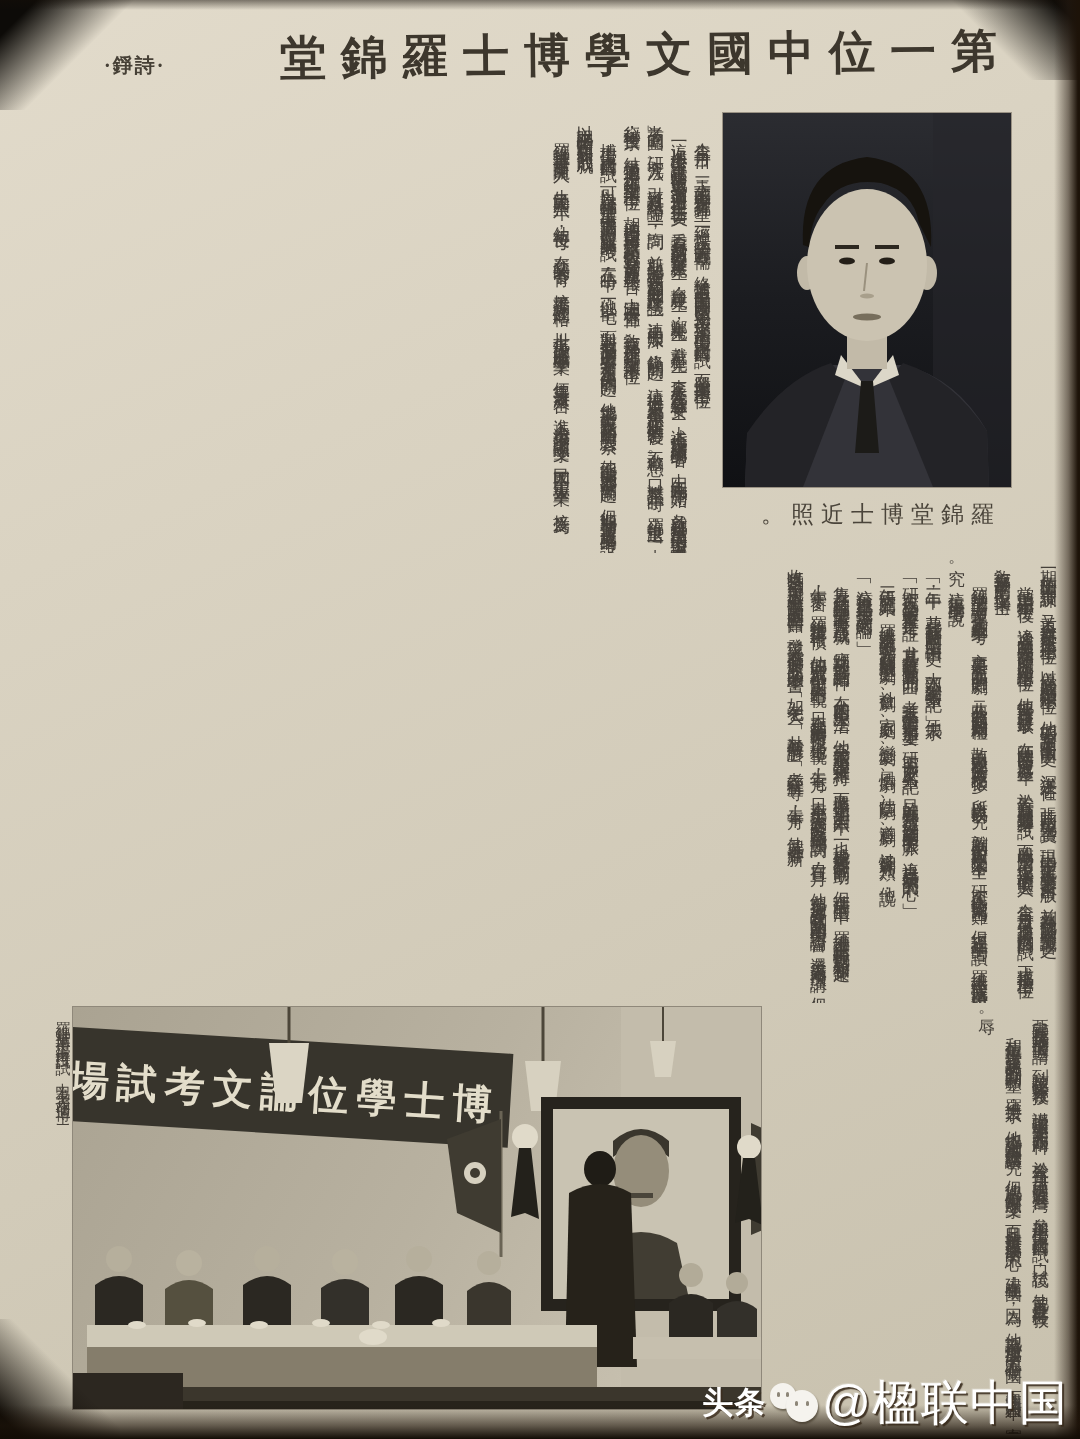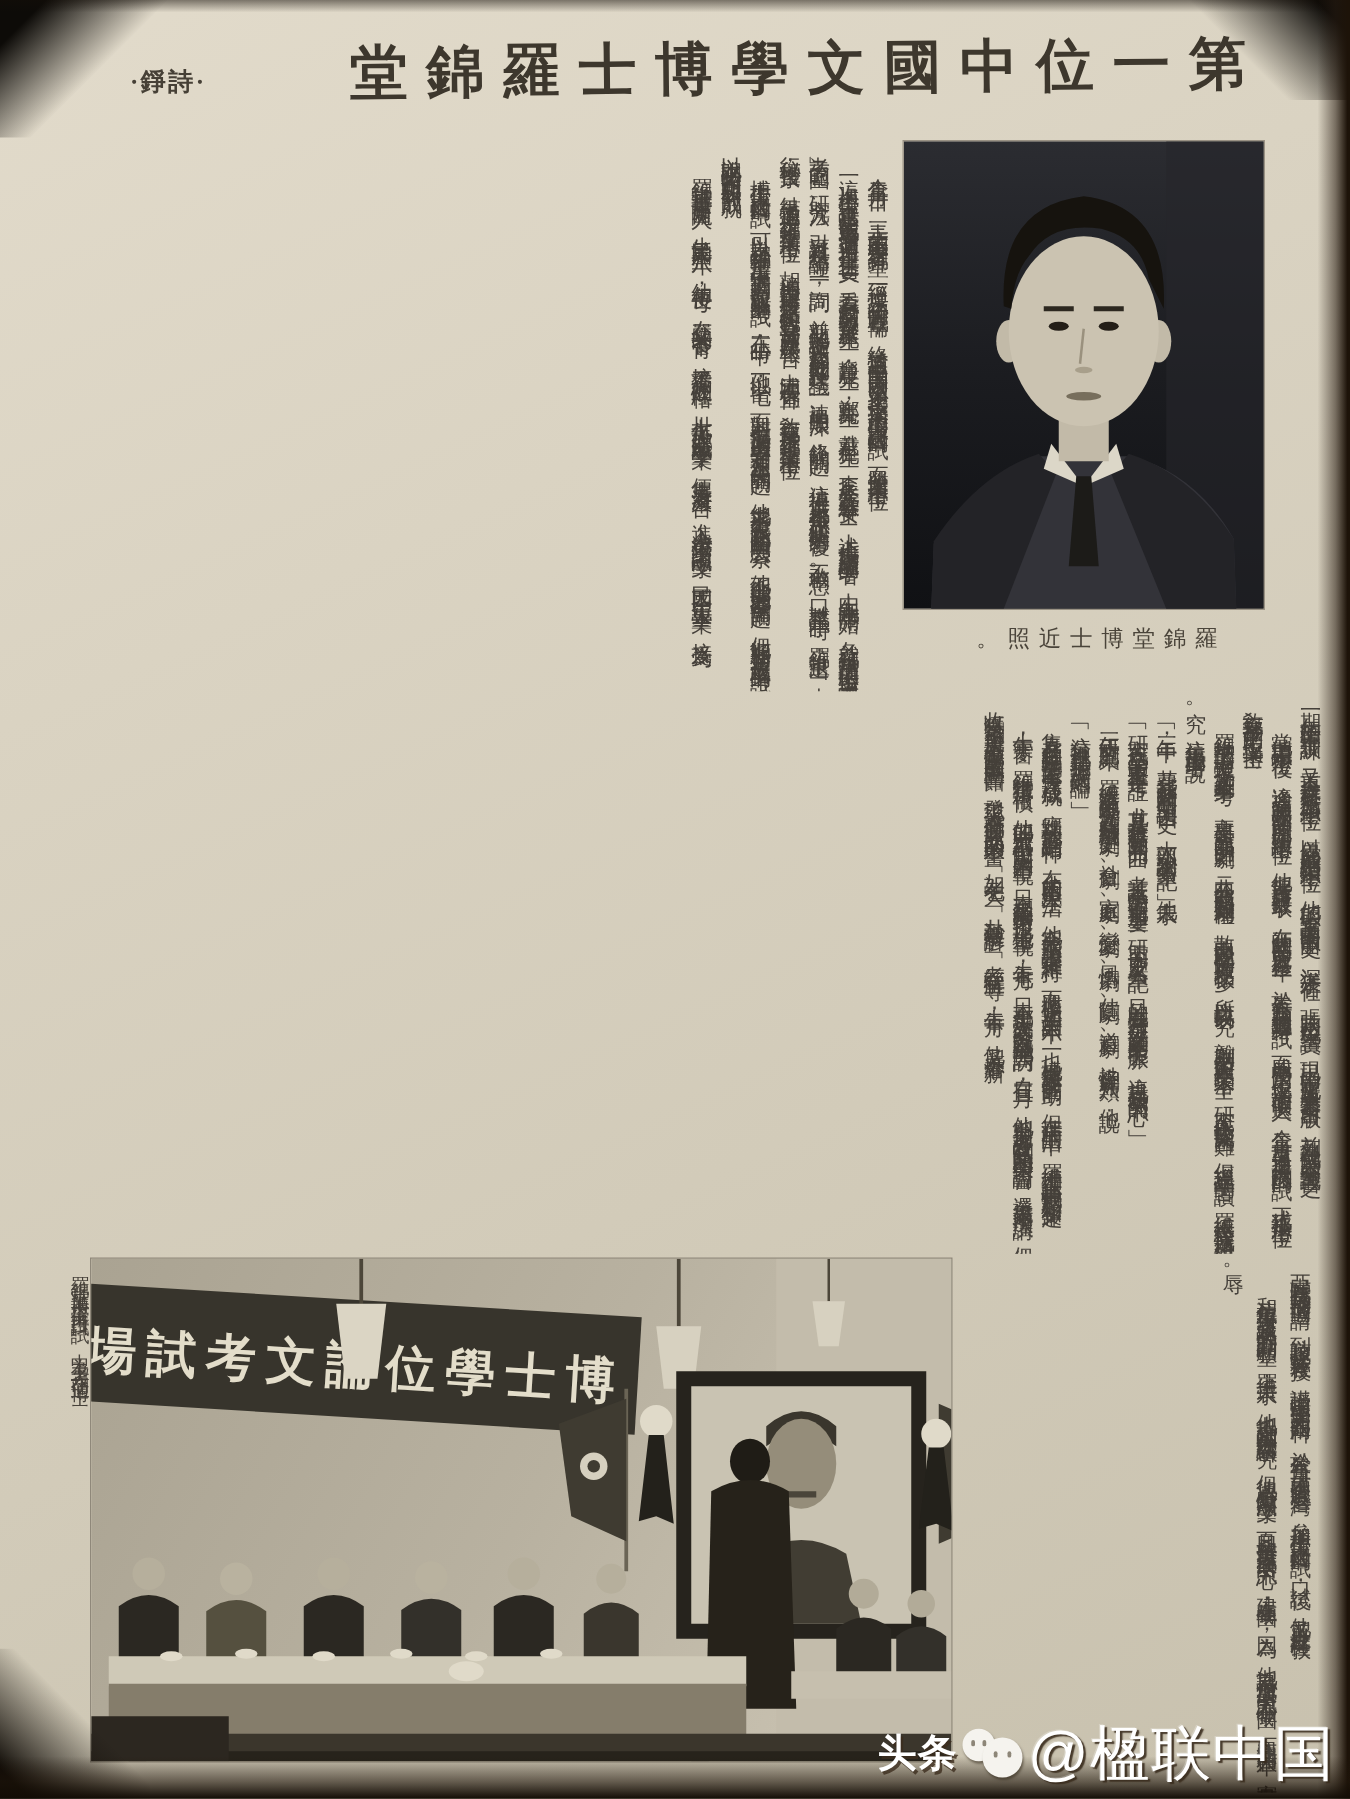--- a/index.html
+++ b/index.html
@@ -44,21 +44,21 @@
     overflow:hidden;
   }
   .vtext p{margin:0;text-indent:1em;}
   .vtext p.cont{text-indent:0;}
 
   .sec1{position:absolute;top:112px;left:48px;right:66px;height:441px;display:flex;}
   .sec1-text{flex:1;height:100%;}
   .portrait-fig{width:294px;margin:0 0 0 6px;display:flex;flex-direction:column;align-items:center;}
   .portrait-fig svg{display:block;border:1px solid #9a9284;}
   .portrait-fig figcaption{
-    margin-top:11px;font-size:18px;letter-spacing:7px;color:#4a443a;white-space:nowrap;margin-left:28px;
+    margin-top:11px;font-size:23px;letter-spacing:7px;color:#4a443a;white-space:nowrap;margin-left:28px;
   }
 
   .sec2{position:absolute;top:556px;left:24px;right:20px;height:447px;}
   .sec2 .vtext{width:100%;height:100%;line-height:23px;}
 
   .sec3{position:absolute;top:1006px;left:26px;right:18px;height:428px;display:flex;}
   .exam-caption{
     writing-mode:vertical-rl;text-orientation:upright;width:46px;height:100%;
     font-size:15px;letter-spacing:3.5px;color:#46413a;padding-top:4px;box-sizing:border-box;
   }

